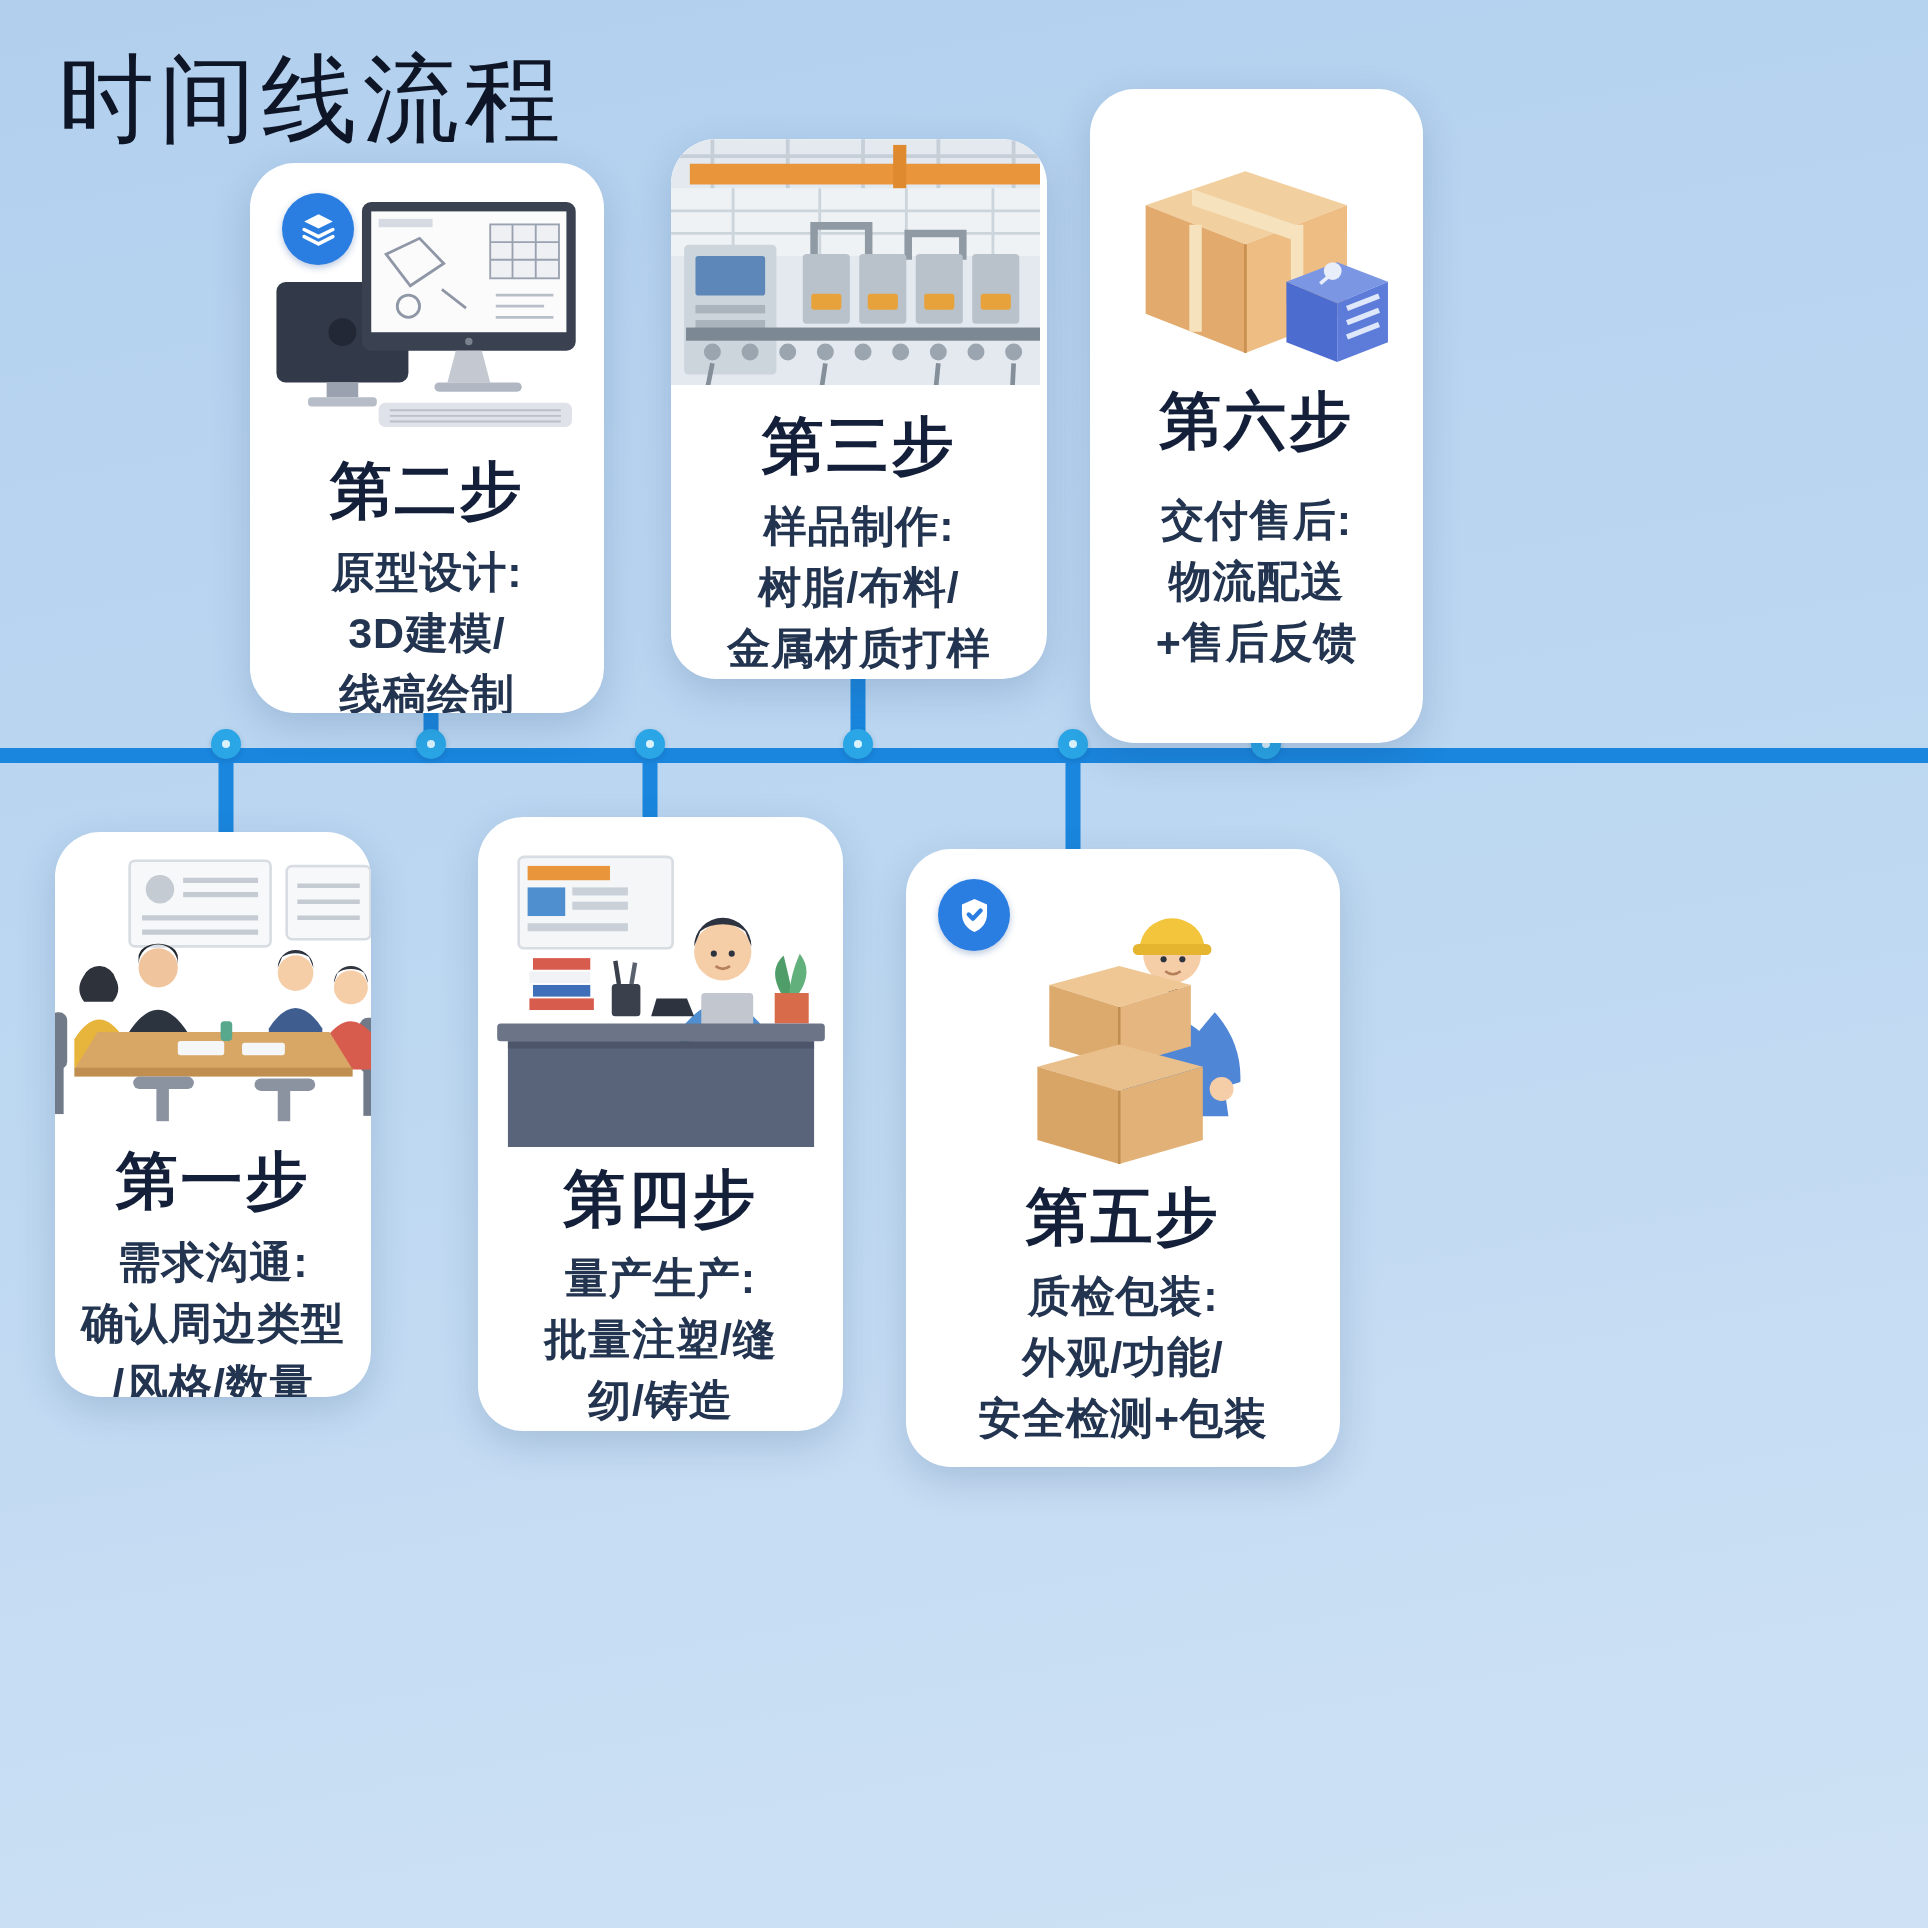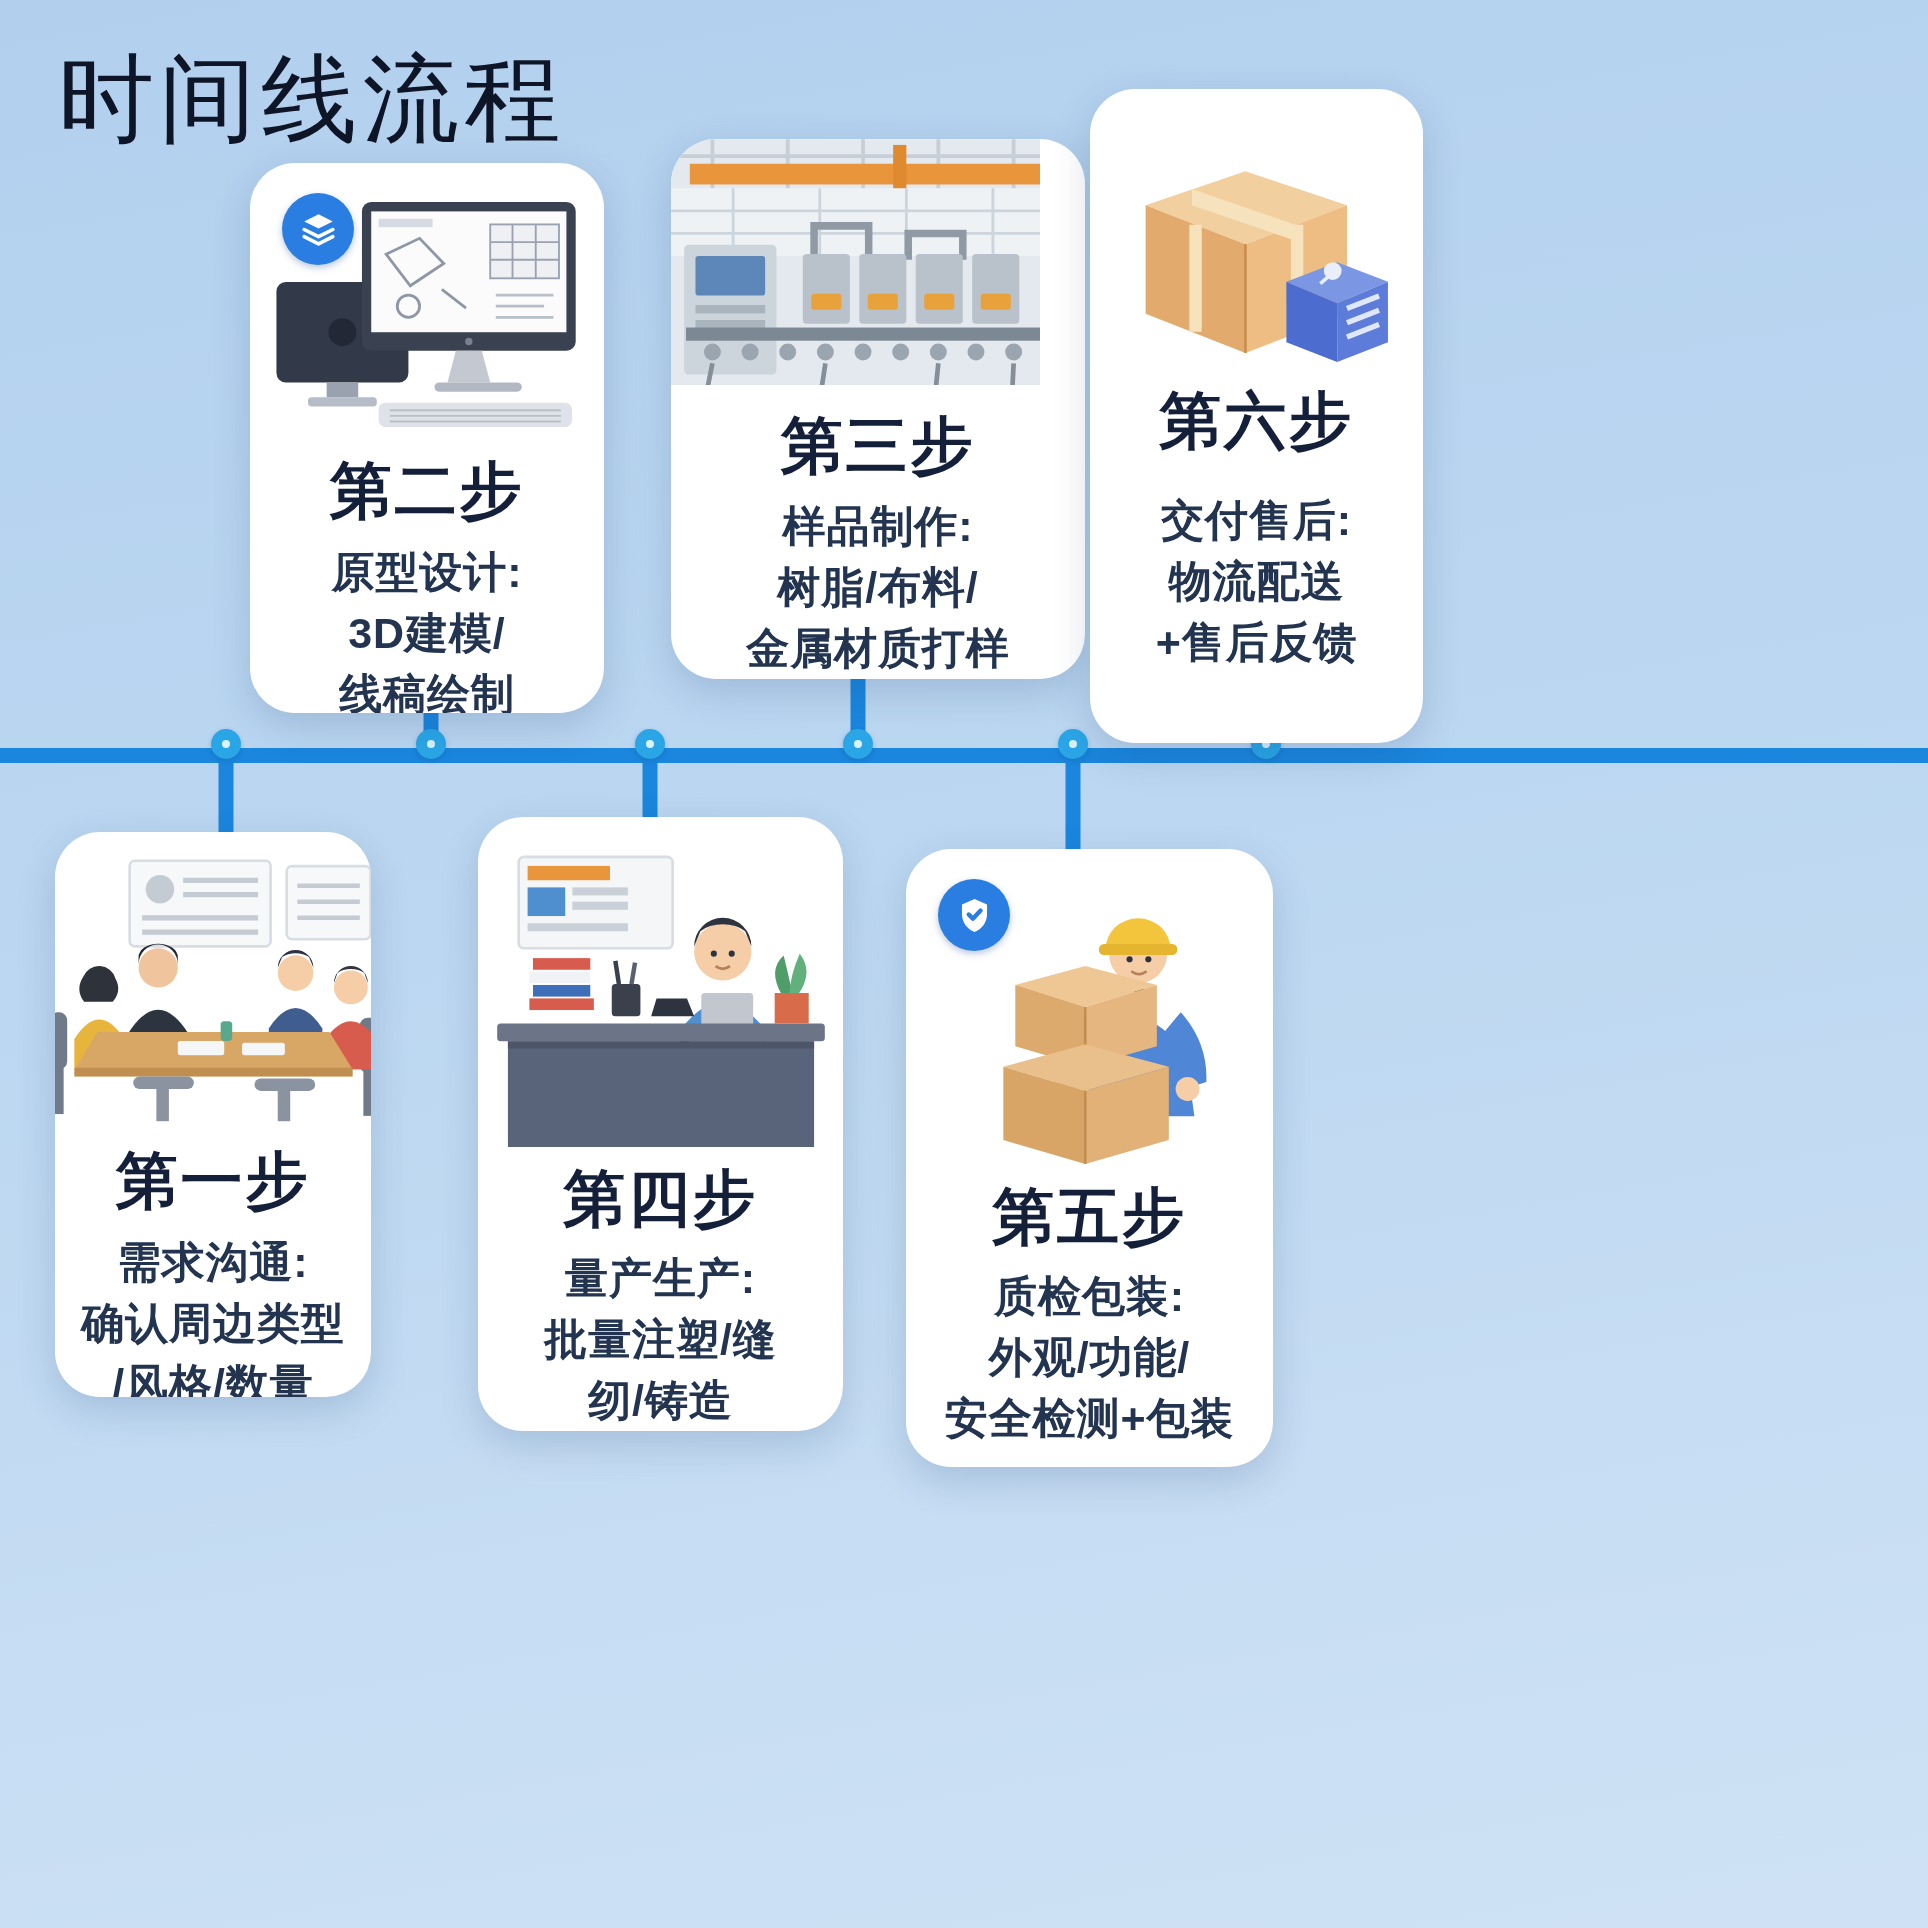--- a/index.html
+++ b/index.html
@@ -31,23 +31,23 @@
     position:absolute; left:32px; top:30px; width:72px; height:72px; border-radius:50%;
     background:#2a7de1; display:flex; align-items:center; justify-content:center;
     box-shadow:0 2.8px 7.5px rgba(20,70,150,0.3); z-index:2;
   }
   .badge svg { width:43px; height:43px; }
   .illus { display:flex; align-items:center; justify-content:center; }
   .photo { width:100%; border-radius:45px 45px 0 0; overflow:hidden; line-height:0; }
   
   .card-s1 { left:55px;  top:832px; width:316px; height:565px; }
   .card-s2 { left:250px; top:163px; width:354px; height:550px; }
-  .card-s3 { left:671px; top:139px; width:414px; height:540px; }
+  .card-s3 { left:671px; top:139px; width:376px; height:540px; }
   .card-s4 { left:478px; top:817px; width:365px; height:614px;justify-content:flex-end; }
-  .card-s5 { left:906px; top:849px; width:367px; height:618px; }
+  .card-s5 { left:906px; top:849px; width:434px; height:618px; }
   .card-s6 { left:1090px; top:89px; width:333px; height:654px; }
 </style>
 </head>
 <body>
 
 <div class="canvas">
 
   <div class="page-title">时间线流程</div>
 
   <div class="tl-line"></div>

